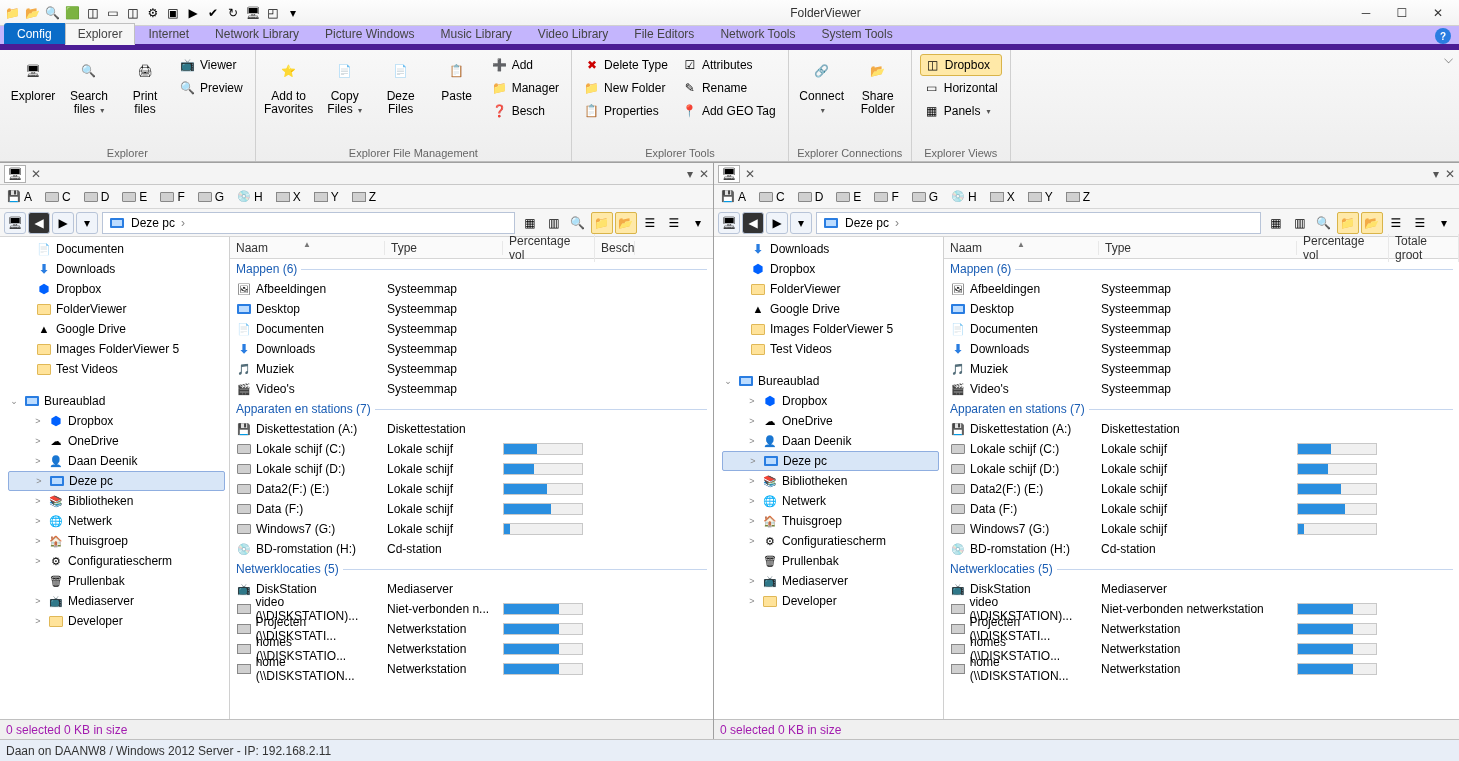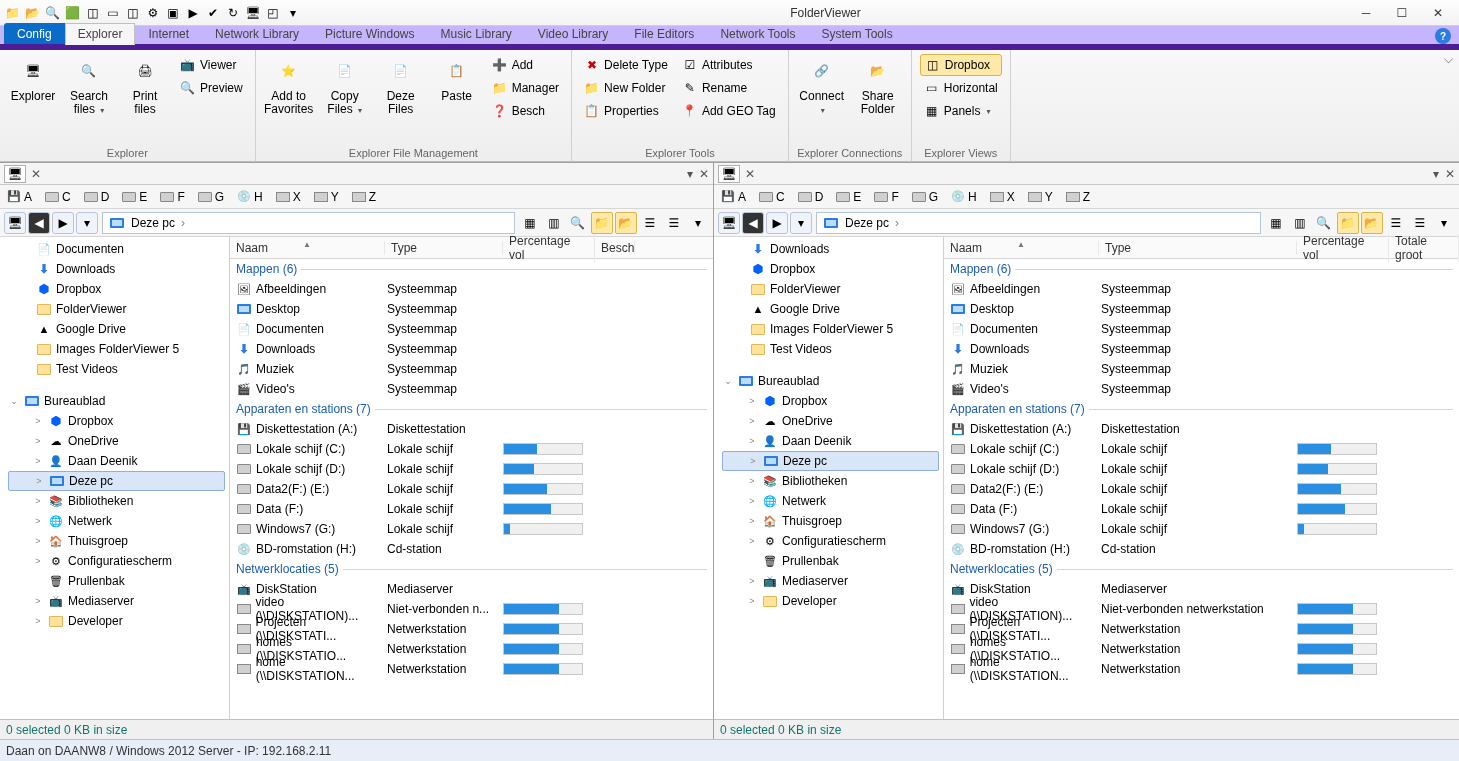--- a/index.html
+++ b/index.html
@@ -59,21 +59,21 @@
 .list-header .col-h { padding:0 6px; border-right:1px solid #e8e8e8; color:#333; position:relative; }
 .sort-arrow { position:absolute; left:50%; top:-1px; transform:translateX(-50%); font-size:8px; color:#777; }
 .list-body { flex:1; overflow-y:auto; }
 .group-row { color:#1a5db4; padding:3px 6px; display:flex; align-items:center; gap:4px; }
 .group-row .line { flex:1; height:1px; background:#c6d6ee; }
 .item-row { display:flex; align-items:center; height:20px; }
 .item-row .c-name { display:flex; align-items:center; gap:4px; padding-left:6px; }
 .prog { width:80px; height:12px; background:#f0f0f0; border:1px solid #c8c8c8; position:relative; }
 .prog .fill { height:100%; background:#2a8fe0; }
 
-.status1 { height:20px; background:#f0f0f0; border-top:1px solid #c0c0c0; display:flex; align-items:center; padding:0 6px; color:#0f766e; }
+.status1 { height:20px; background:#f0f0f0; border-top:1px solid #c0c0c0; display:flex; align-items:center; padding:0 6px; color:#a21caf; }
 .status2 { height:22px; background:#e8eef7; border-top:1px solid #c0c0c0; display:flex; align-items:center; padding:0 6px; color:#333; }
 
 .ico16 { width:16px; height:16px; display:inline-flex; align-items:center; justify-content:center; font-size:11px; }
 .ico-folder { background:#ffe39a; border:1px solid #e0b857; border-radius:1px; width:14px; height:11px; }
 .ico-mon { width:14px; height:10px; border:2px solid #2a7de1; border-radius:1px; background:#bcdcff; }
 .ico-hdd { width:14px; height:10px; background:#d0d0d0; border:1px solid #888; border-radius:1px; }
 .ico-net { width:14px; height:10px; background:#d0d0d0; border:1px solid #888; position:relative; }
 .ico-dropbox { color:#0061ff; font-weight:bold; }
 .ico-down { color:#2a7de1; font-weight:bold; }
 .drop-arrow { font-size:8px; color:#555; margin-left:2px; }

